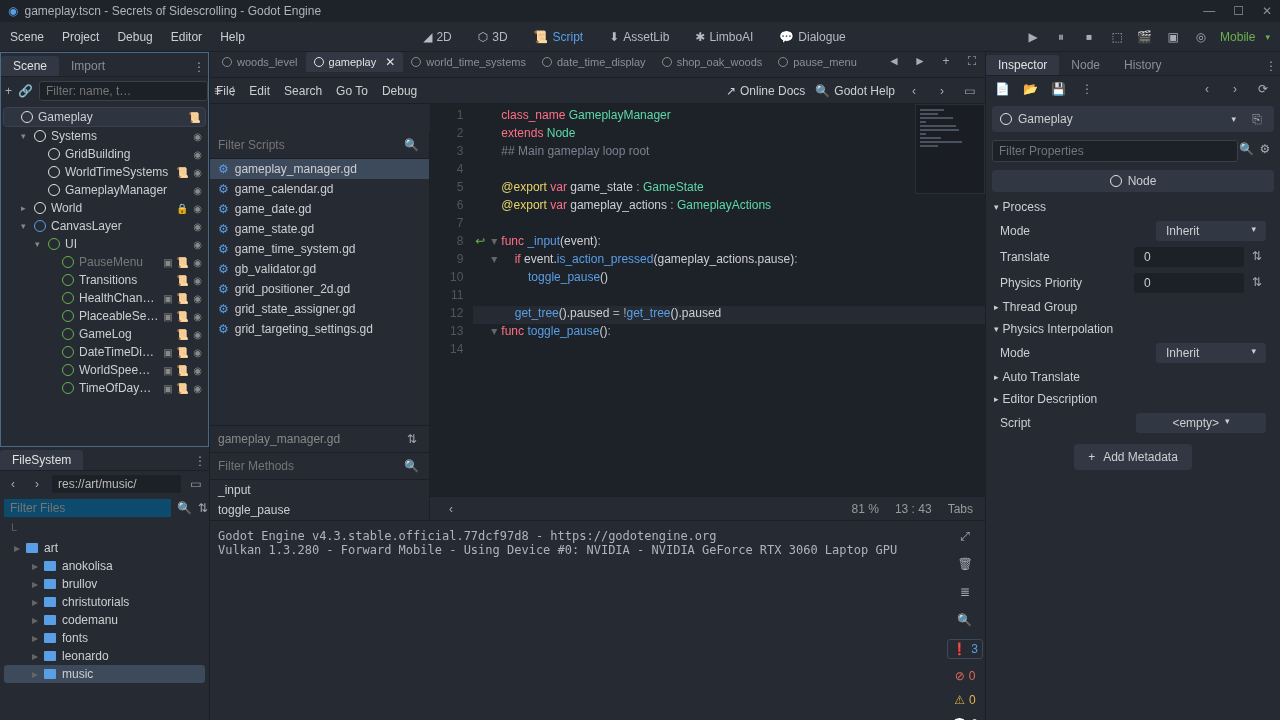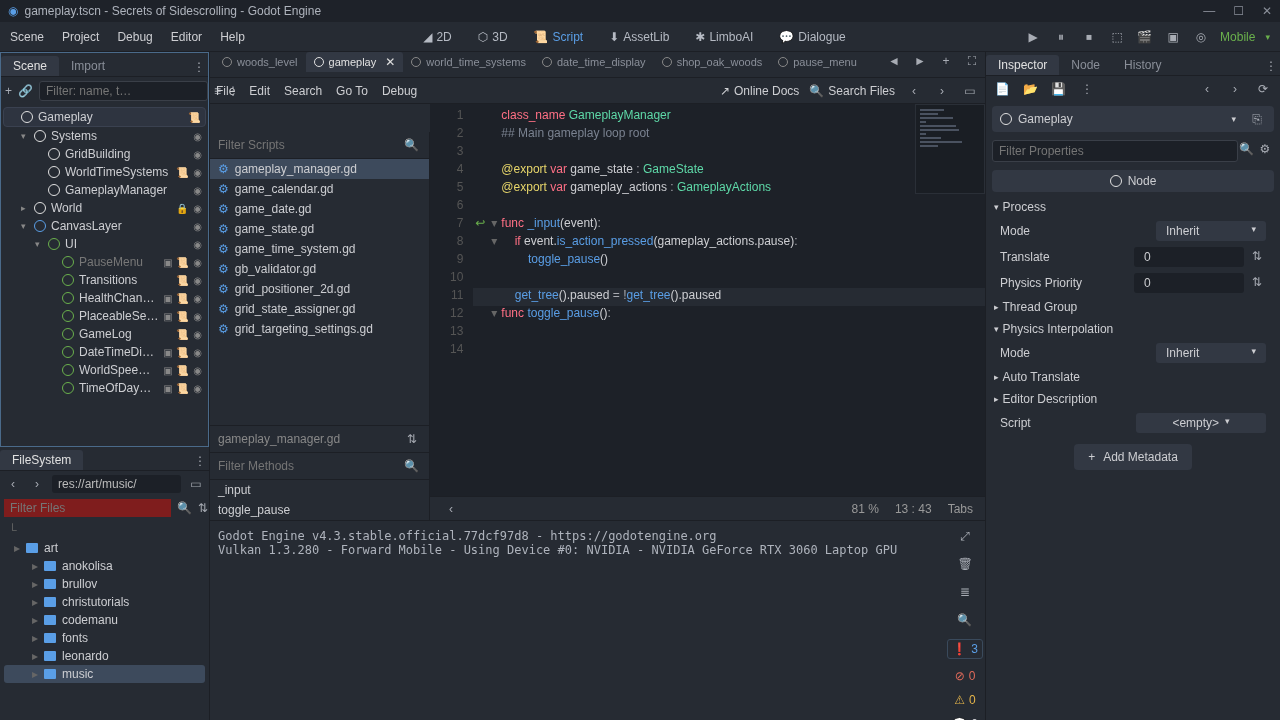--- a/index.html
+++ b/index.html
@@ -42,21 +42,21 @@
 .row-icons span { font-size: 10px; color: #888; }
 
 .circle-icon { width: 12px; height: 12px; border: 1.5px solid #e0e0e0; border-radius: 50%; }
 .circle-icon.blue { border-color: #5a9ee6; }
 .circle-icon.green { border-color: #6ab04c; }
 
 .filesystem-dock { flex: 1; display: flex; flex-direction: column; }
 .fs-path { display: flex; align-items: center; gap: 6px; padding: 4px; }
 .fs-path .path { flex: 1; background: #1c2027; padding: 2px 6px; border-radius: 3px; color: #bbb; }
 .fs-filter { display: flex; gap: 6px; padding: 2px 4px; align-items: center; }
-.fs-filter input { flex: 1; background: #7f1d1d; border: none; color: #aaa; padding: 2px 6px; }
+.fs-filter input { flex: 1; background: #0c4a6e; border: none; color: #aaa; padding: 2px 6px; }
 .fs-tree { flex: 1; overflow: auto; padding: 2px 4px; }
 .fs-item { display: flex; align-items: center; padding: 2px 4px; gap: 6px; }
 .fs-item.active { background: #3d4a5c; border-radius: 3px; }
 .folder-icon { width: 12px; height: 10px; background: #5a9ee6; border-radius: 1px; }
 
 .script-tabs { display: flex; height: 26px; align-items: flex-start; border-bottom: 1px solid #1c1f25; padding: 0 4px; gap: 8px; }
 .script-tab { display: flex; align-items: center; gap: 5px; padding: 3px 8px; color: #8a8f99; cursor: pointer; font-size: 11px; }
 .script-tab.active { background: #323843; border-radius: 3px 3px 0 0; color: #e0e0e0; }
 .script-tab .scene-dot { width: 10px; height: 10px; border: 1.5px solid #888; border-radius: 50%; }
 .script-tab.active .scene-dot { border-color: #e0e0e0; }
@@ -463,21 +463,21 @@
           <span>Go To</span>
           <span>Debug</span>
         </div>
     <div class="script-menu-right">
       <span style="display:flex;gap:4px;">
             <span>↗</span>
             <span>Online Docs</span>
           </span>
       <span style="display:flex;gap:4px;">
             <span>🔍</span>
-            <span>Search Files</span>
+            <span>Godot Help</span>
           </span>
       <span class="icon-btn">‹</span>
       <span class="icon-btn">›</span>
       <span class="icon-btn">▭</span>
     </div>
   </div>
 
   <div class="script-area">
     <div class="script-left">
       <div class="filter-box">
@@ -522,20 +522,21 @@
               <div>8</div>
               <div>9</div>
               <div>10</div>
               <div>11</div>
               <div>12</div>
               <div>13</div>
               <div>14</div>
             </div>
         <div class="code-lines" id="code-lines">
               <div class="code-line"><span class="fold"></span><span class="fold"></span><span class="kw">class_name</span> <span class="type">GameplayManager</span></div>
+              <div class="code-line"><span class="fold"></span><span class="fold"></span><span class="kw">extends</span> <span class="type">Node</span></div>
               <div class="code-line"><span class="fold"></span><span class="fold"></span><span class="com">## Main gameplay loop root</span></div>
               <div class="code-line"><span class="fold"></span><span class="fold"></span></div>
               <div class="code-line"><span class="fold"></span><span class="fold"></span><span class="str-y">@export</span> <span class="kw">var</span> game_state <span class="op">:</span> <span class="type">GameState</span></div>
               <div class="code-line"><span class="fold"></span><span class="fold"></span><span class="str-y">@export</span> <span class="kw">var</span> gameplay_actions <span class="op">:</span> <span class="type">GameplayActions</span></div>
               <div class="code-line"><span class="fold"></span><span class="fold"></span></div>
               <div class="code-line"><span class="fold" style="color:#6ab04c;">↩</span><span class="fold">▾</span><span class="kw">func</span> <span class="fn">_input</span>(event)<span class="op">:</span></div>
               <div class="code-line"><span class="fold"></span><span class="fold">▾</span>    <span class="kw">if</span> event.<span class="fn">is_action_pressed</span>(gameplay_actions.pause)<span class="op">:</span></div>
               <div class="code-line"><span class="fold"></span><span class="fold"></span>        <span class="fn">toggle_pause</span>()</div>
               <div class="code-line"><span class="fold"></span><span class="fold"></span></div>
               <div class="code-line current"><span class="fold"></span><span class="fold"></span>    <span class="fn">get_tree</span>().paused <span class="op">=</span> <span class="op">!</span><span class="fn">get_tree</span>().paused</div>

